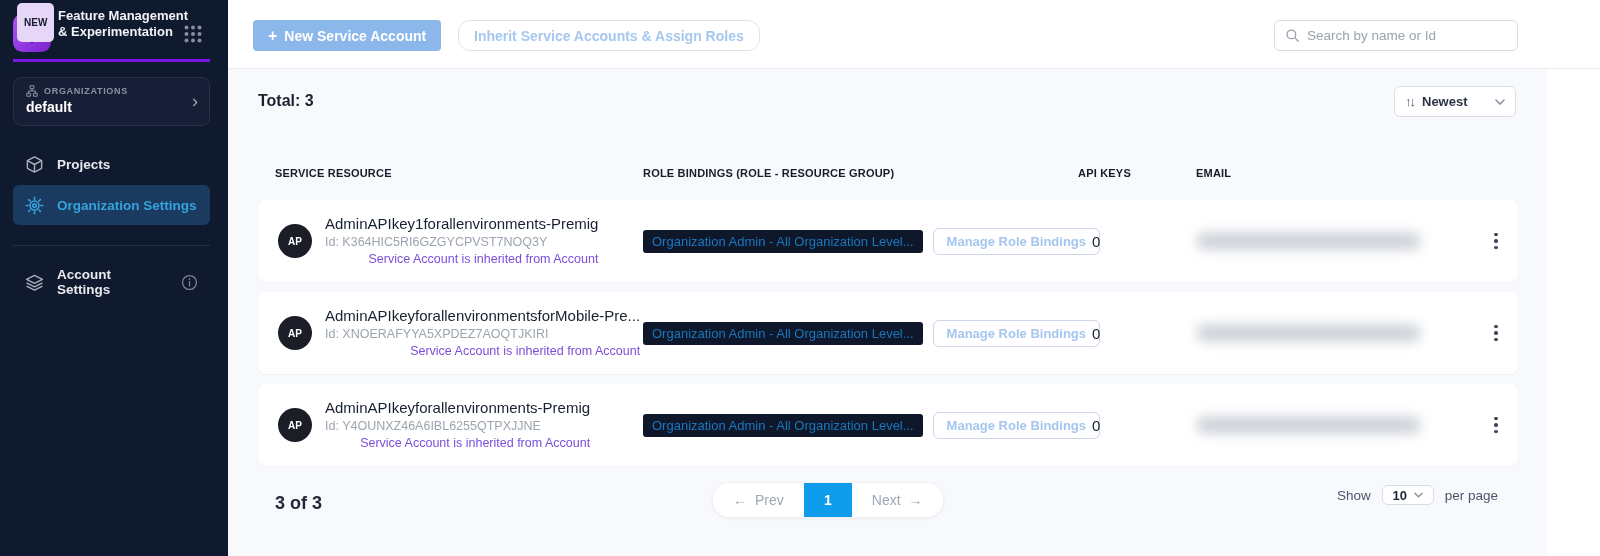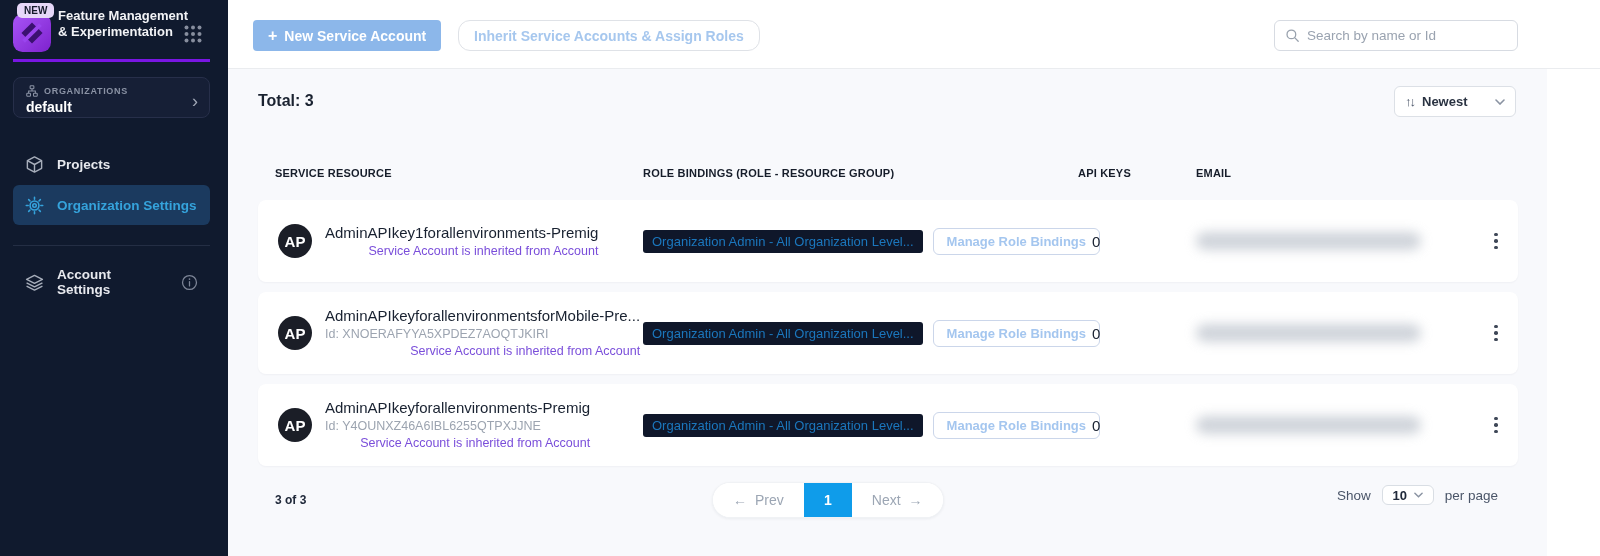--- a/index.html
+++ b/index.html
@@ -3,28 +3,28 @@
 <meta charset="utf-8">
 <style>
   * { margin:0; padding:0; box-sizing:border-box; }
   html,body { width:1600px; height:556px; overflow:hidden; background:#fff;
               font-family:"Liberation Sans", sans-serif; }
   .canvas { position:relative; width:1600px; height:556px; background:#fff; }
 
   
   .sidebar { position:absolute; left:0; top:0; width:228px; height:556px; background:#101A2E; }
   .new-badge { position:absolute; left:17px; top:3px; background:#E6D7F8; color:#151A2C;
-               font-size:10px; font-weight:700; padding:2px 7px; border-radius:5px; z-index:2; }
+               font-size:10px; font-weight:700; padding:14px 7px; border-radius:5px; z-index:2; }
   .logo { position:absolute; left:13px; top:14px; width:38px; height:38px; }
   .app-title { position:absolute; left:58px; top:8px; width:132px; color:#F2F3F6;
                font-size:13px; font-weight:700; line-height:15.5px; }
   .apps-grid { position:absolute; left:184px; top:25px; width:18px; height:18px; cursor:pointer; }
   .purple-rule { position:absolute; left:13px; top:59px; width:197px; height:3px; background:#7916E3; }
 
-  .org-box { position:absolute; left:13px; top:77px; width:197px; height:41px; background:#161F36;
+  .org-box { position:absolute; left:13px; top:77px; width:197px; height:49px; background:#161F36;
              border:1px solid #272F4A; border-radius:8px; padding:7px 10px 6px 12px; cursor:pointer; }
   .org-row { display:flex; align-items:center; gap:6px; }
   .org-label { color:#8B93A5; font-size:9px; font-weight:700; letter-spacing:.7px; }
   .org-name { color:#FFFFFF; font-size:14px; font-weight:600; margin-top:2px; }
   .org-chevron { position:absolute; right:11px; top:14px; color:#A0A7B6; font-size:18px; line-height:18px; }
 
   .nav { position:absolute; left:13px; top:144px; width:197px; }
   .nav-item { display:flex; align-items:center; gap:13px; height:40px; padding:0 12px;
               color:#E7E9EE; font-size:13.5px; font-weight:600; border-radius:6px; cursor:pointer; margin-bottom:1px; }
   .nav-item .nicon { width:19px; height:19px; color:#A7AEBB; flex:0 0 auto; display:flex; }
@@ -66,37 +66,37 @@
   .thead { position:absolute; left:30px; top:98px; width:1260px; display:grid;
            grid-template-columns:368px 435px 118px 1fr 44px; padding-left:17px;
            font-size:11px; font-weight:700; color:#161D2A; letter-spacing:.2px; }
 
   .rows { position:absolute; left:30px; top:131px; width:1260px; display:flex; flex-direction:column; gap:10px; }
   .row-card { background:#fff; border-radius:8px; height:82px; display:grid;
               grid-template-columns:365px 435px 118px 1fr 44px; align-items:center;
               padding:0 8px 0 20px; box-shadow:0 1px 2px rgba(20,30,50,.04); }
   .sa-cell { display:flex; align-items:center; gap:13px; }
   .avatar { width:34px; height:34px; border-radius:50%; background:#1B1E27; color:#fff;
-            font-size:15px; font-weight:700; display:flex; align-items:center; justify-content:center; flex:0 0 auto; }
+            font-size:10px; font-weight:700; display:flex; align-items:center; justify-content:center; flex:0 0 auto; }
   .sa-name { font-size:15px; color:#182130; line-height:20px; white-space:nowrap; }
   .sa-id { font-size:12.5px; color:#9CA4B0; line-height:17px; }
   .sa-inherited { font-size:12.5px; color:#7A4EDA; line-height:17px;text-align:right; }
   .role-cell { display:flex; align-items:center; gap:10px; }
   .role-badge { background:#0f172a; color:#1B77BD; font-size:13px; padding:4px 9px; border-radius:3px;
                 white-space:nowrap; cursor:pointer; }
   .manage-btn { background:#fff; border:1px solid #CBD6EA; border-radius:6px; color:#A4C6EF;
                 font-size:13px; font-weight:700; padding:5px 13px; white-space:nowrap; cursor:pointer; }
   .api-cell { font-size:15px; color:#182130; padding-left:14px; }
   .email-blob { width:225px; height:18px; border-radius:9px; background:#BFC5CE; filter:blur(6px); opacity:.75; }
   .kebab { width:28px; height:28px; display:flex; flex-direction:column; align-items:center;
            justify-content:center; gap:3px; cursor:pointer; margin-left:auto; }
   .kebab i { width:3.5px; height:3.5px; border-radius:50%; background:#3E4757; }
 
   
-  .footer-count { position:absolute; left:47px; top:424px; font-size:12px; font-weight:700; color:#20293A; }
+  .footer-count { position:absolute; left:47px; top:424px; font-size:18px; font-weight:700; color:#20293A; }
   .pager { position:absolute; left:484px; top:413px; height:36px; background:#fff; border-radius:18px;
            display:flex; align-items:stretch; overflow:hidden; border:1px solid #F0F2F5;
            box-shadow:0 1px 3px rgba(20,30,50,.06); }
   .pager .pg-btn { display:flex; align-items:center; gap:8px; padding:0 20px; color:#9CA6B4;
                    font-size:14px; font-weight:500; cursor:pointer; background:#fff; border:none;
                    font-family:"Liberation Sans", sans-serif; }
   .pager .pg-page { width:48px; display:flex; align-items:center; justify-content:center;
                     background:#0F9CEA; color:#fff; font-size:14px; font-weight:700; cursor:pointer; }
   .show-group { position:absolute; left:1109px; top:416px; display:flex; align-items:center; gap:11px;
                 font-size:13.5px; color:#4A5568; }
@@ -231,20 +231,21 @@
       <span>EMAIL</span>
       <span></span>
     </div>
 
     <div class="rows">
   <div class="row-card">
     <div class="sa-cell">
       <div class="avatar">AP</div>
       <div>
         <div class="sa-name">AdminAPIkey1forallenvironments-Premig</div>
+        <div class="sa-id">Id: K364HIC5RI6GZGYCPVST7NOQ3Y</div>
         <div class="sa-inherited">Service Account is inherited from Account</div>
       </div>
     </div>
     <div class="role-cell">
       <span class="role-badge">Organization Admin - All Organization Level...</span>
       <button class="manage-btn">Manage Role Bindings</button>
     </div>
     <div class="api-cell">0</div>
     <div>
             <div class="email-blob"></div>

